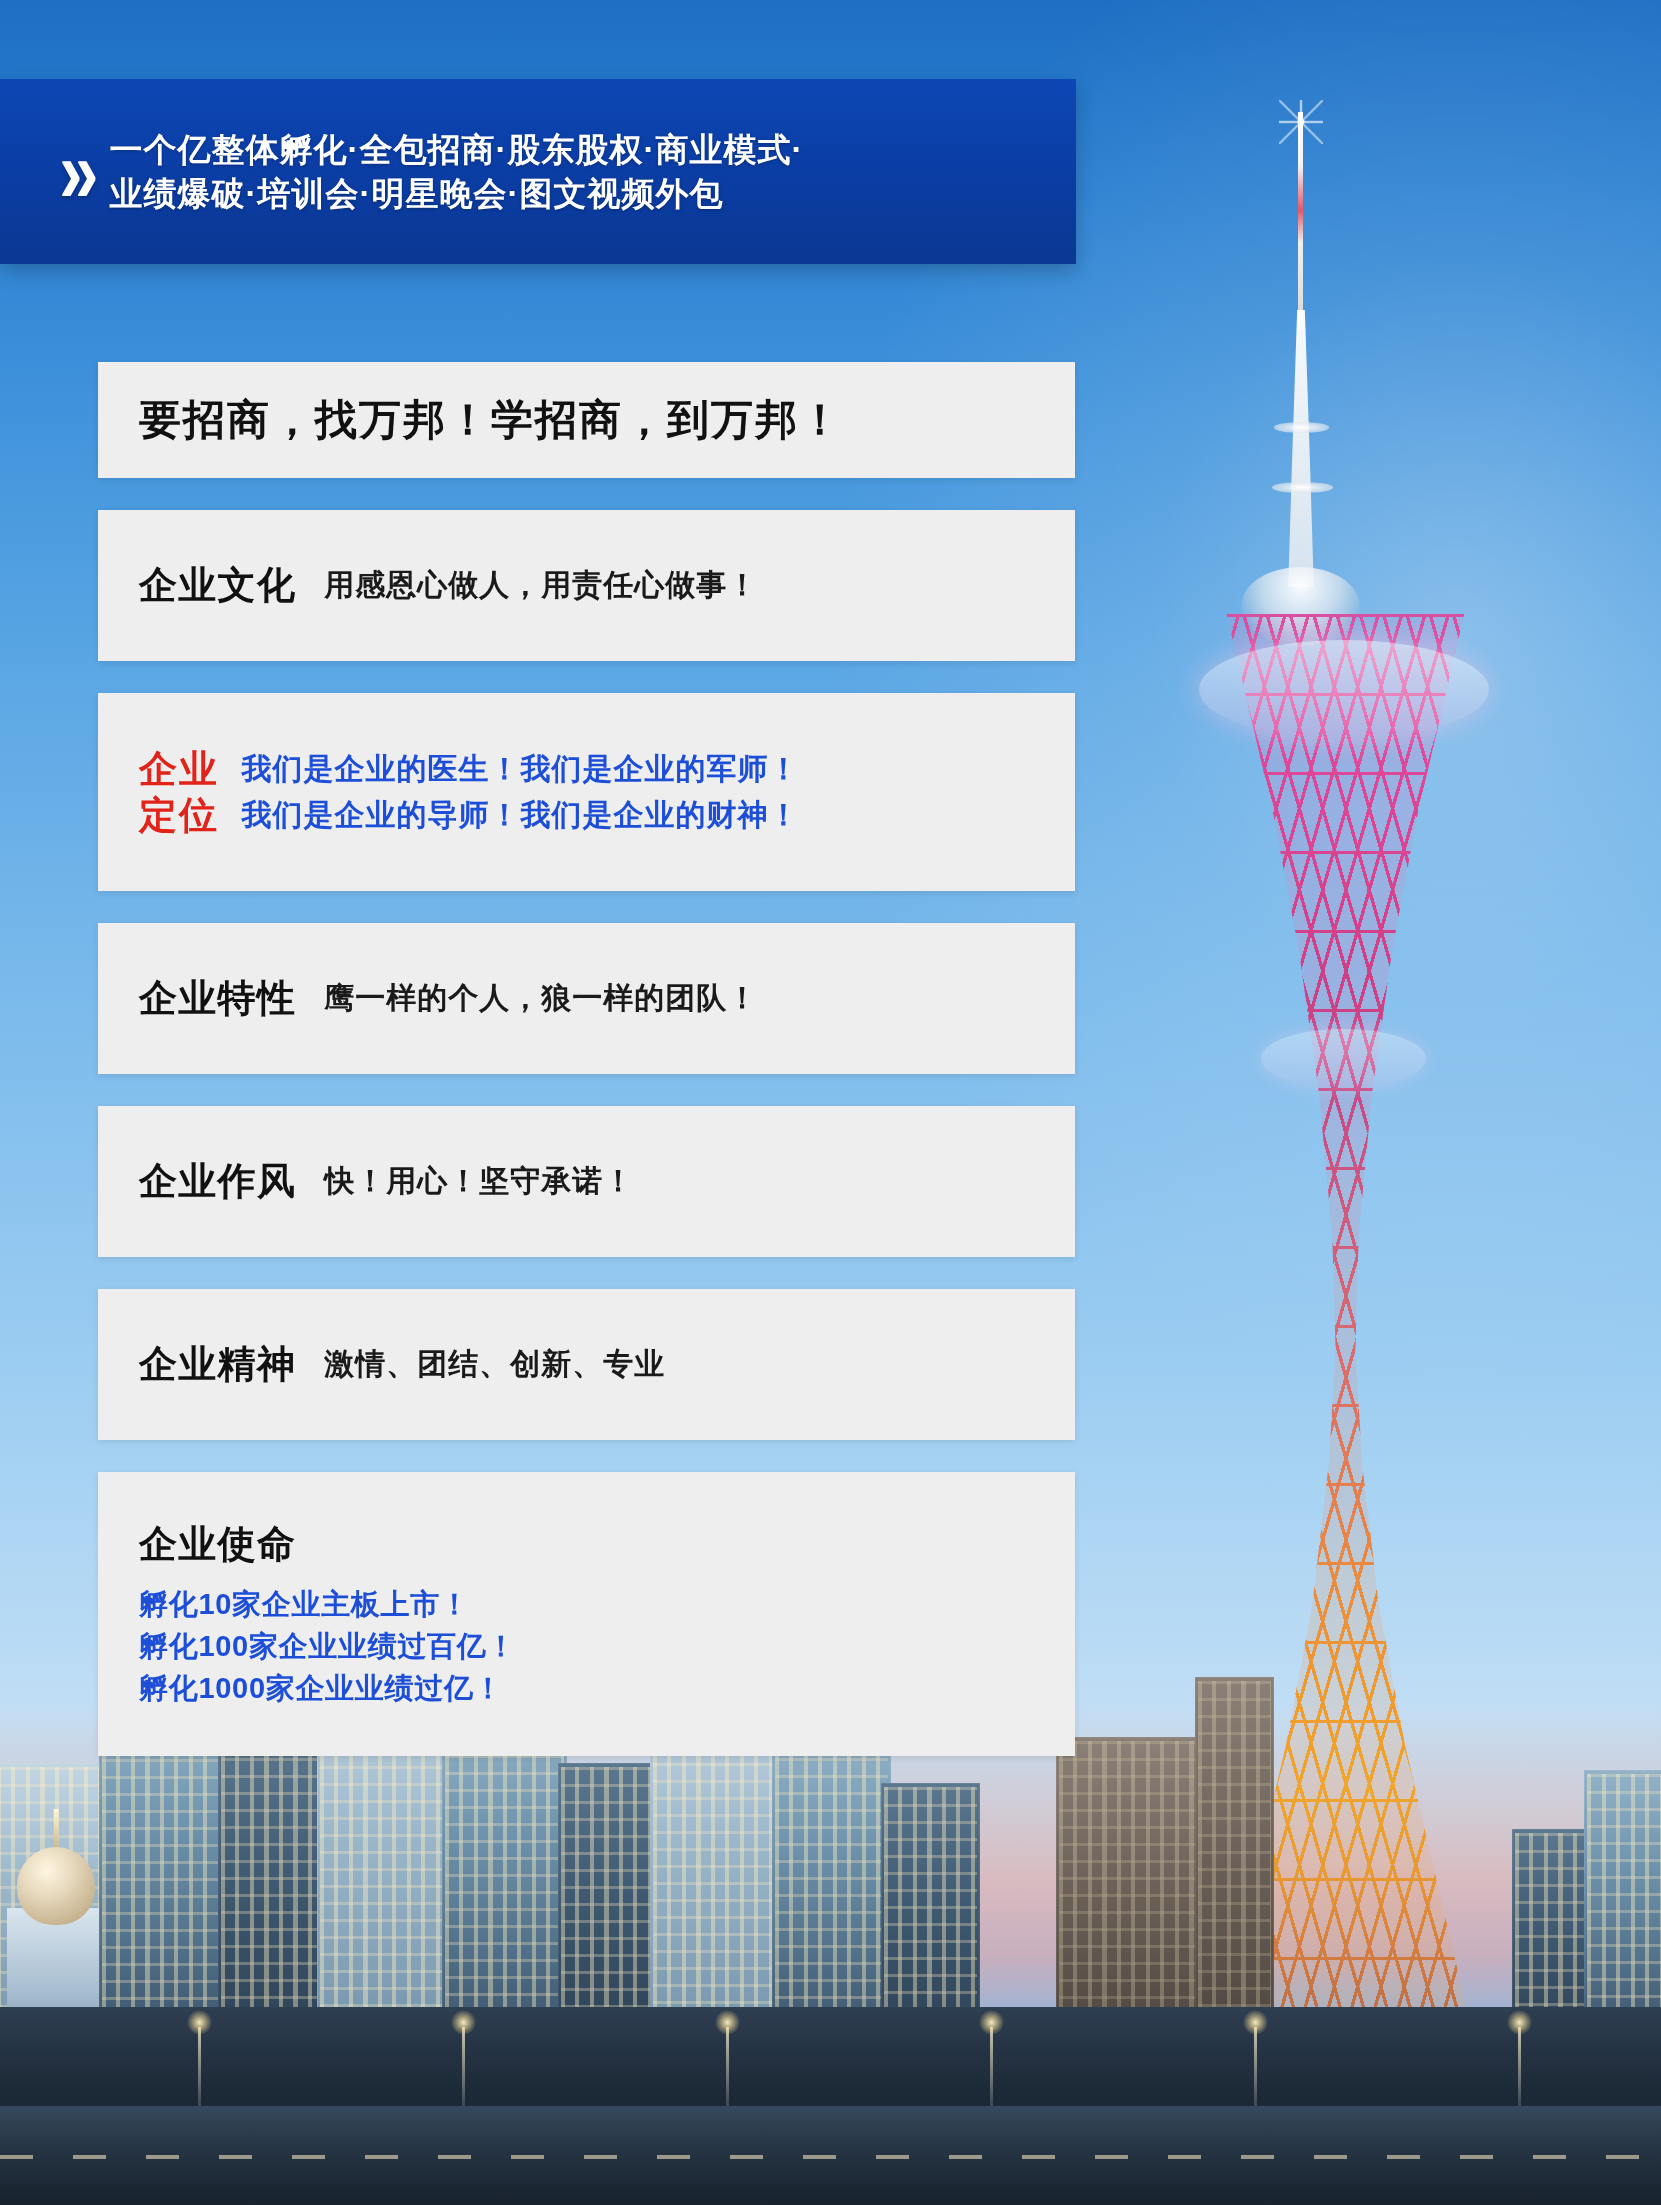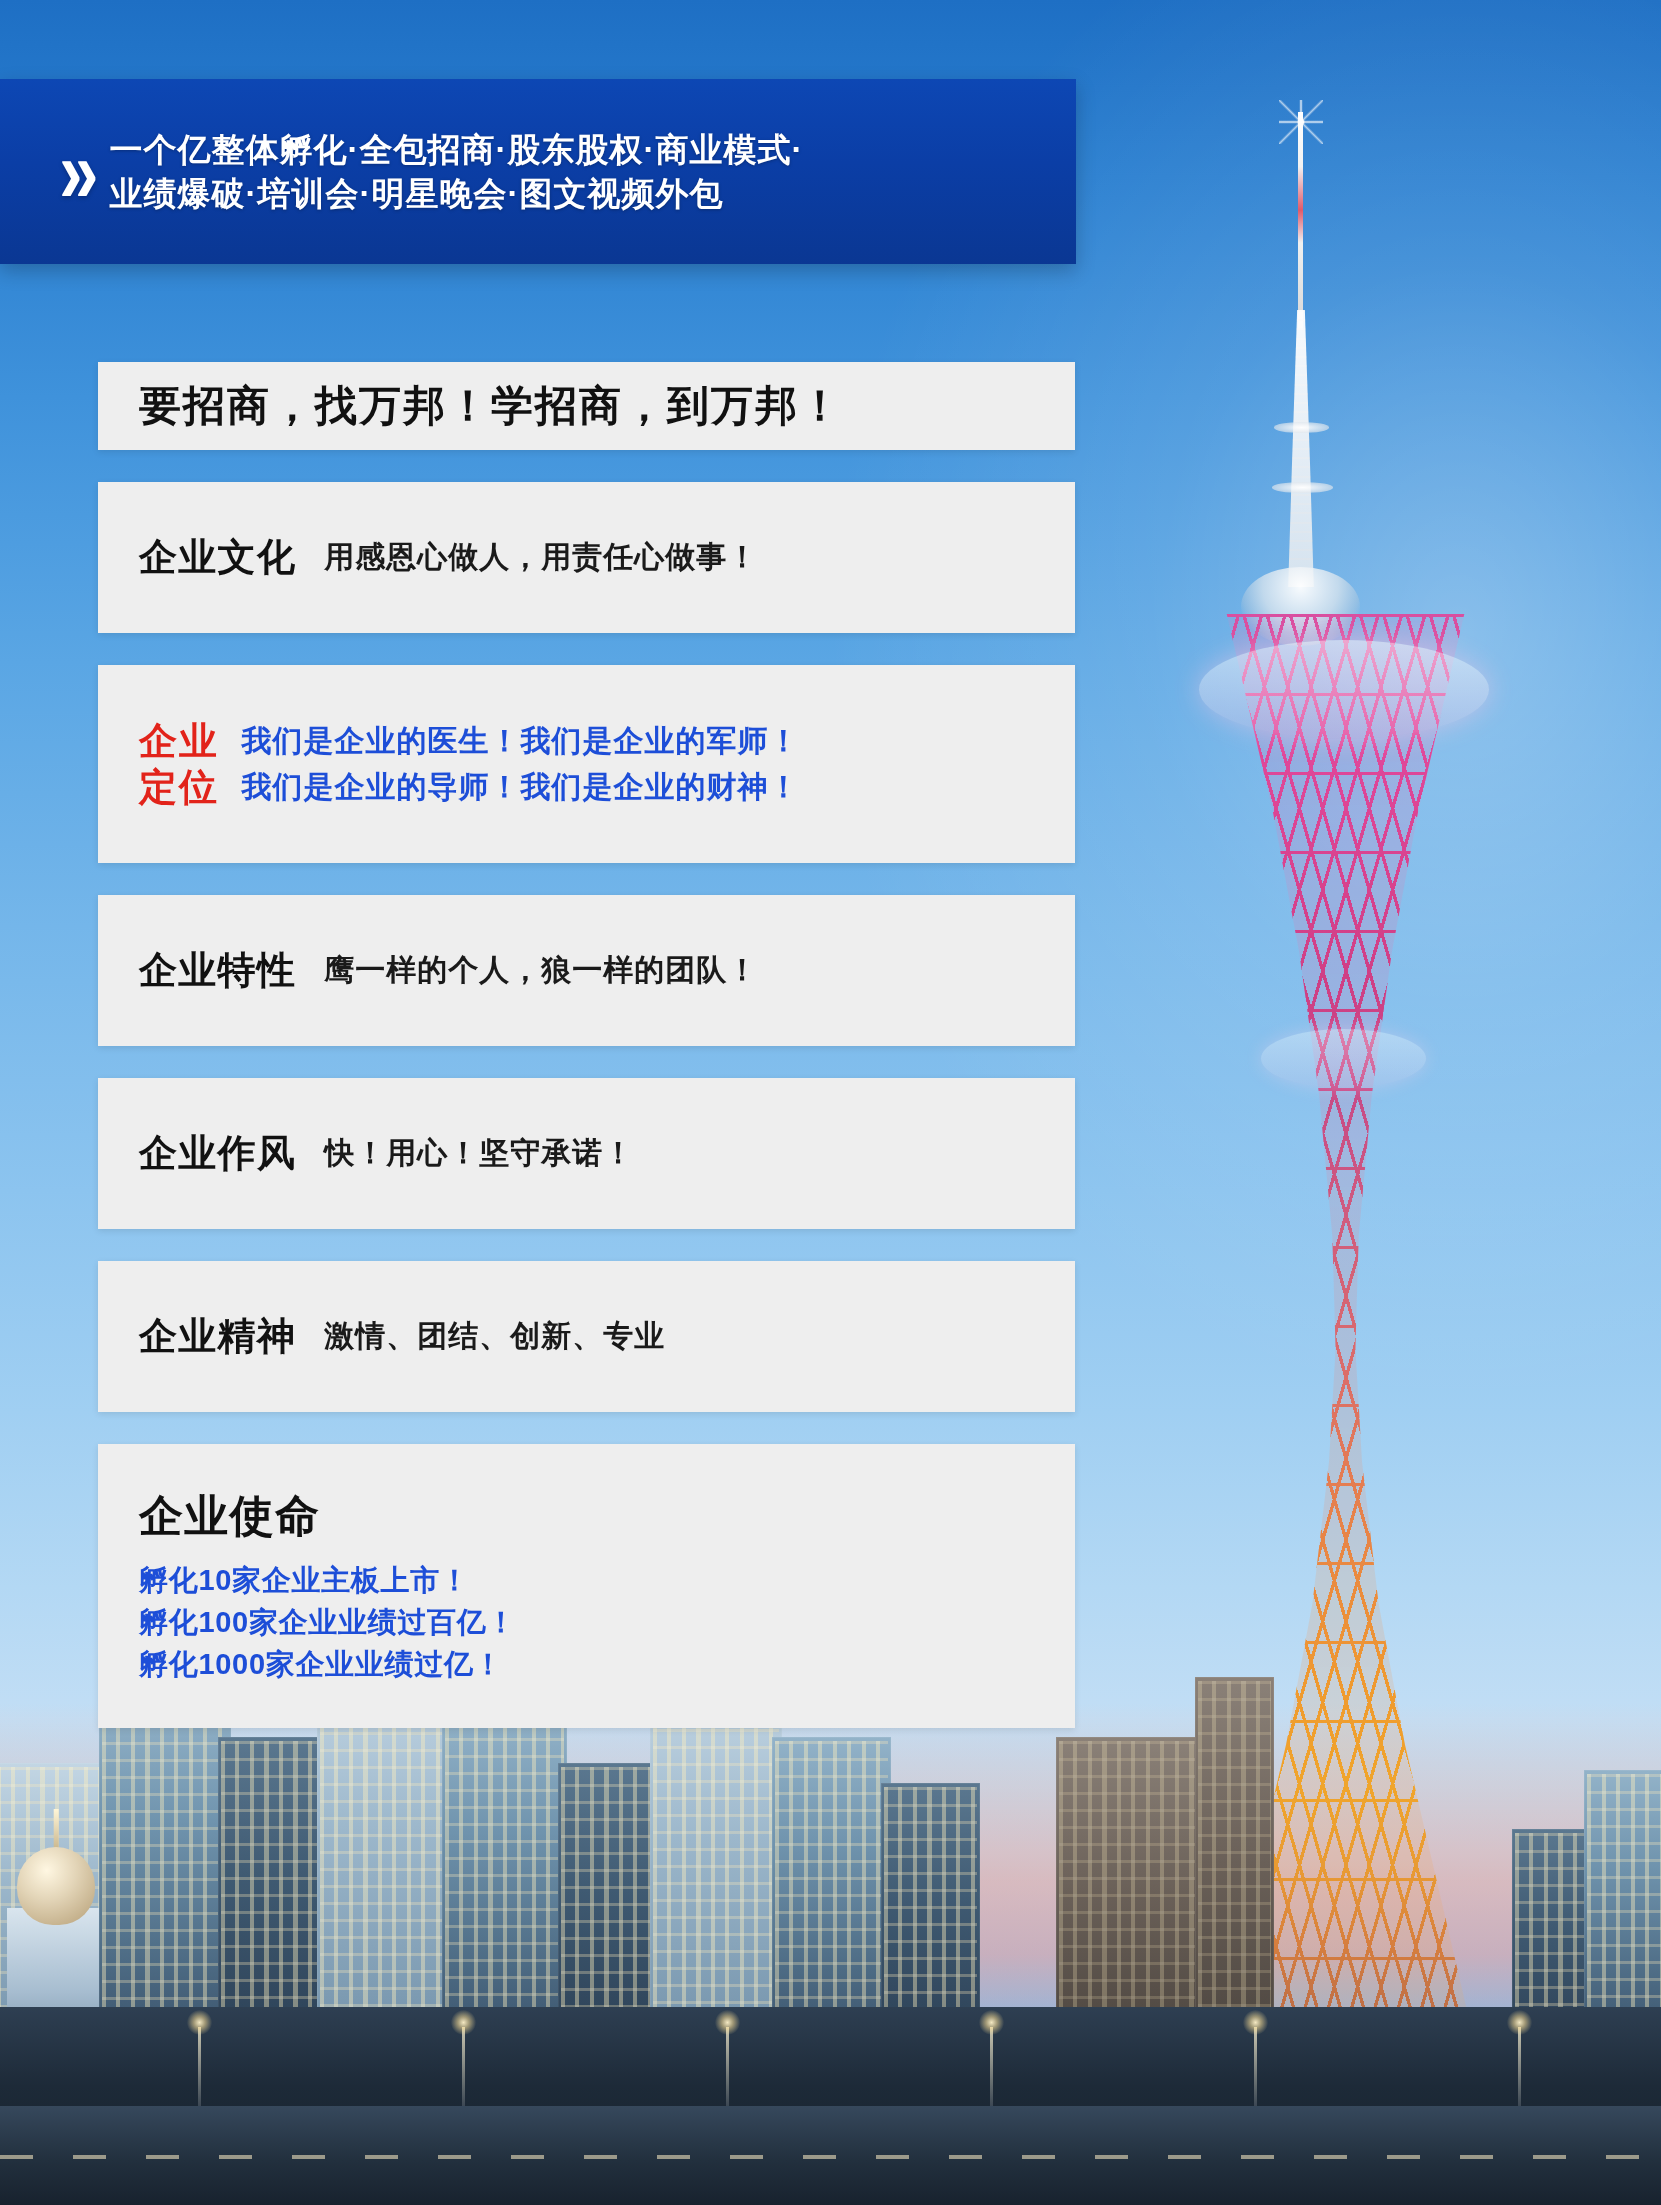--- a/index.html
+++ b/index.html
@@ -340,21 +340,21 @@
     white-space: nowrap;
   }
   .card .value {
     font-size: 30px;
     font-weight: 700;
     color: #1a1a1a;
     letter-spacing: 1px;
     white-space: nowrap;
   }
 
-  .card-headline { height: 88px; }
+  .card-headline { height: 116px; }
   .card-headline .label { font-size: 42px; letter-spacing: 2px; }
 
   .card-kv { height: 151px; }
   .card-kv .label { margin-right: 28px; }
 
   
   .card-position {
     height: 198px;
     align-items: center;
   }
@@ -381,21 +381,21 @@
   
   .card-mission {
     height: 284px;
     flex-direction: column;
     align-items: flex-start;
     justify-content: center;
     padding-top: 22.4px;
     padding-bottom: 22.4px;
   }
   .card-mission .label {
-    font-size: 44px;
+    font-size: 38px;
     margin-bottom: 13px;
   }
   .card-mission .line {
     font-size: 29px;
     font-weight: 700;
     color: #1d4ed8;
     line-height: 1.45;
     letter-spacing: 0.7px;
     white-space: nowrap;
   }

